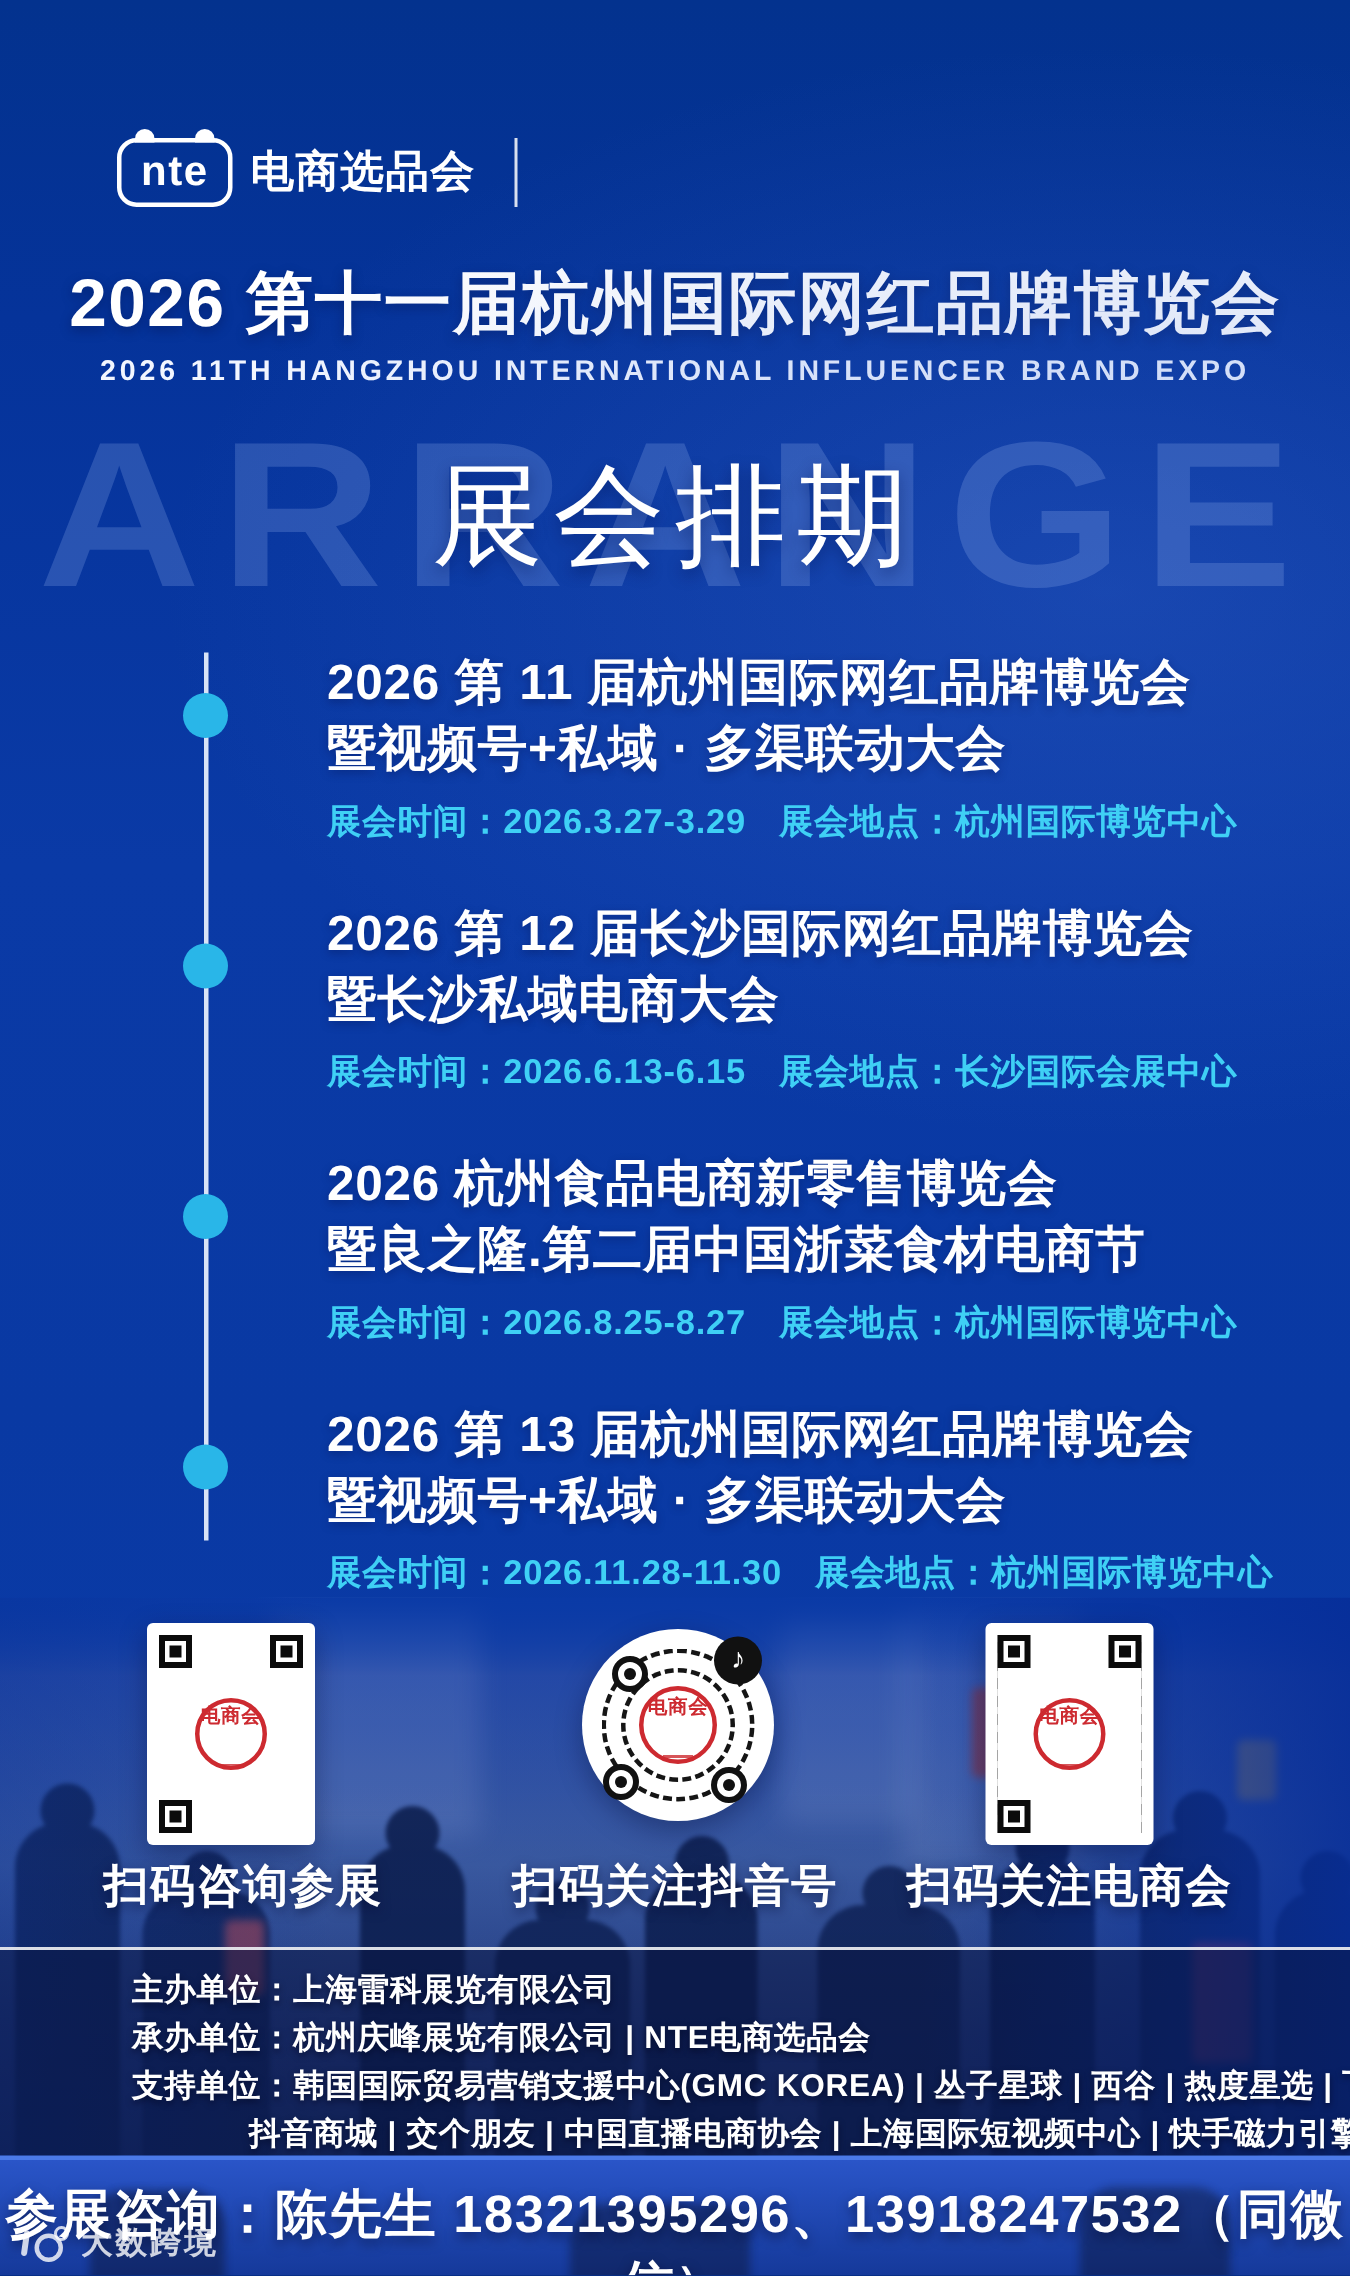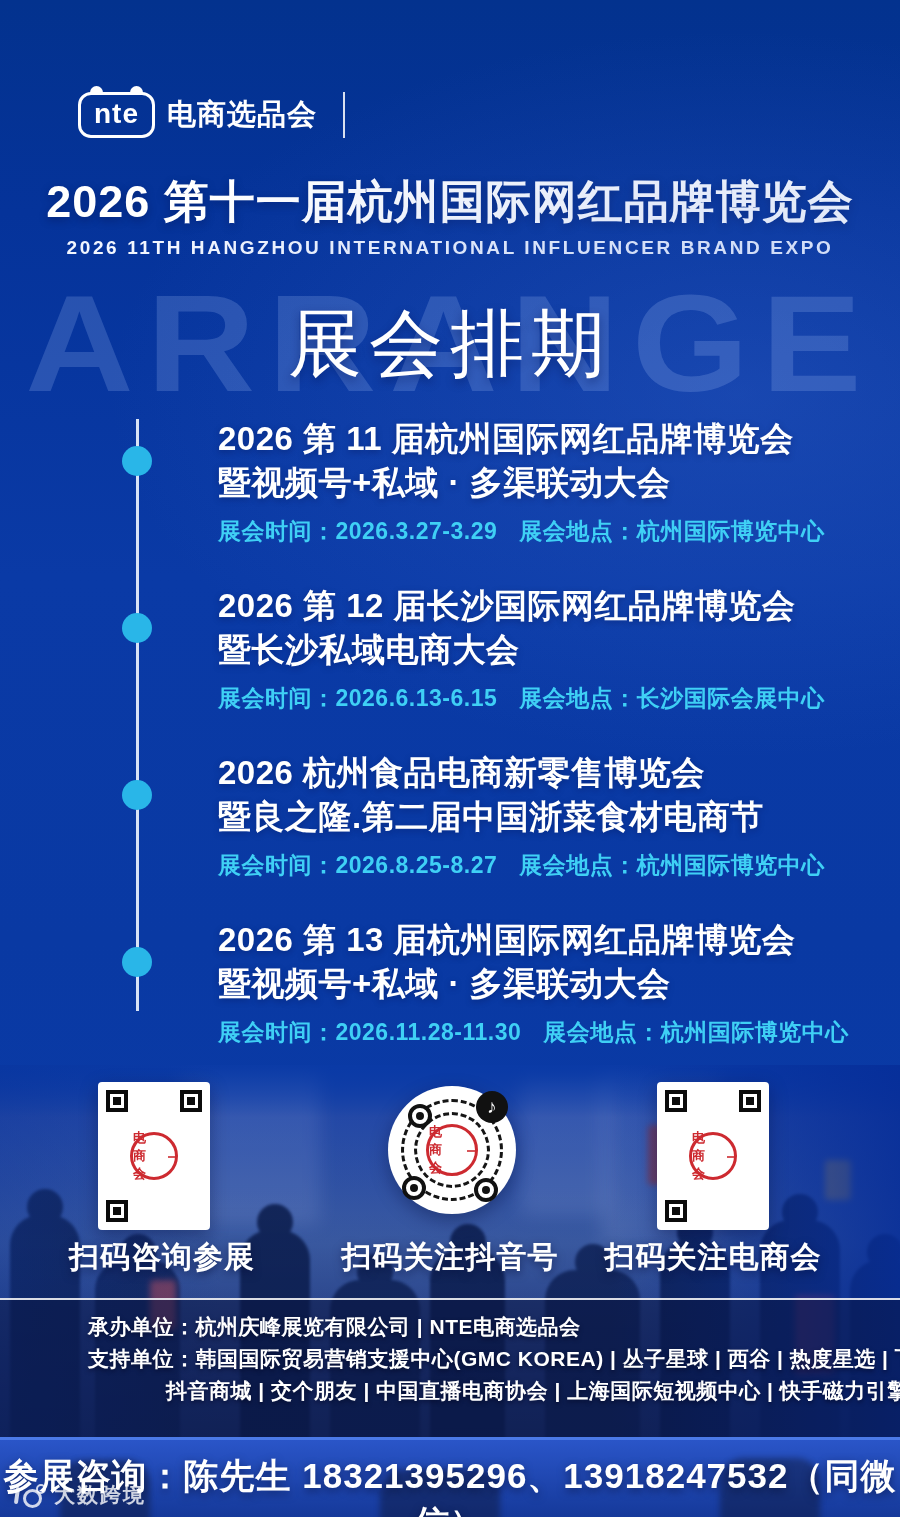--- a/index.html
+++ b/index.html
@@ -28,21 +28,21 @@
     line-height:60px;text-shadow:0 3px 8px rgba(0,15,70,.4);}
   .title-en{margin-top:5px;text-align:center;font-size:19px;font-weight:700;letter-spacing:2.6px;color:#f2f6ff;}
   
   .hero{position:relative;height:140px;margin-top:14px;}
   .arrange{position:absolute;left:-22px;right:-22px;top:-16px;text-align:center;white-space:nowrap;
     font-size:150px;font-weight:800;letter-spacing:13px;color:rgba(163,190,245,.22);
     transform:scaleY(.92);overflow:hidden;}
   .heading{position:absolute;left:0;right:0;top:22px;text-align:center;font-size:74px;font-weight:400;
     letter-spacing:7px;text-shadow:0 4px 10px rgba(0,18,80,.45);}
   
-  .events{position:relative;margin-top:4px;padding-left:218px;}
+  .events{position:relative;margin-top:20px;padding-left:218px;}
   .tline{position:absolute;left:136px;top:2px;height:592px;width:3px;background:rgba(240,246,255,.9);}
   .event{position:relative;margin-bottom:37px;}
   .dot{position:absolute;left:-96px;top:29px;width:30px;height:30px;border-radius:50%;background:#29b6e8;}
   .etitle{font-size:33px;font-weight:800;line-height:44px;letter-spacing:.5px;
     text-shadow:0 2px 6px rgba(0,15,70,.35);}
   .edetail{display:flex;margin-top:11px;font-size:23px;font-weight:700;color:#3fd0f5;letter-spacing:.5px;}
   .edetail .dtime{min-width:272px;margin-right:22px;white-space:nowrap;}
   .edetail .dvenue{white-space:nowrap;}
   
   .photo-zone{position:absolute;left:0;top:1065px;width:900px;height:372px;overflow:hidden;
@@ -61,21 +61,21 @@
     box-sizing:border-box;box-shadow:0 6px 18px rgba(0,10,50,.35);z-index:3;}
   .qr-pattern{position:relative;width:100%;height:100%;background-color:#fff;
     background-image:repeating-linear-gradient(0deg,#0b0b0b 0 7px,#fff 7px 12px),
                      repeating-linear-gradient(90deg,#0b0b0b 0 7px,#fff 7px 13px);
     background-blend-mode:screen;}
   .finder{position:absolute;width:22px;height:22px;border:4px solid #0b0b0b;background:#fff;box-sizing:border-box;}
   .finder::after{content:"";position:absolute;inset:3px;background:#0b0b0b;}
   .f-tl{left:0;top:0;} .f-tr{right:0;top:0;} .f-bl{left:0;bottom:0;}
   .qbadge{position:absolute;left:50%;top:50%;transform:translate(-50%,-50%);width:48px;height:48px;
     background:#fff;border:3px solid #cd2a30;border-radius:50%;box-sizing:border-box;z-index:4;
-    display:flex;flex-direction:row;align-items:center;justify-content:center;gap:21px;}
+    display:flex;flex-direction:column;align-items:center;justify-content:center;gap:21px;}
   .qbadge .btxt{color:#cd2a30;font-weight:800;font-size:13px;letter-spacing:.5px;}
   .qbadge .bline{width:20px;height:2px;background:#cd2a30;margin-top:2px;opacity:.8;}
   .qr-round{position:absolute;left:388px;top:21px;width:128px;height:128px;background:#fff;border-radius:50%;
     box-shadow:0 6px 18px rgba(0,10,50,.35);z-index:3;}
   .ring{position:absolute;border:3px dashed #151515;border-radius:50%;}
   .r1{inset:13px;} .r2{inset:26px;} .r3{inset:39px;}
   .eye{position:absolute;width:16px;height:16px;border:4px solid #111;border-radius:50%;background:#fff;box-sizing:content-box;}
   .eye::after{content:"";position:absolute;inset:4px;border-radius:50%;background:#111;}
   .e-tl{left:20px;top:18px;} .e-bl{left:14px;top:90px;} .e-br{left:86px;top:92px;}
   .note{position:absolute;right:8px;top:5px;width:32px;height:32px;background:#111;border-radius:50%;
@@ -230,20 +230,23 @@
         </span>
       </div>
     </div>
 
     <div class="qr-label ql-1">扫码咨询参展</div>
     <div class="qr-label ql-2">扫码关注抖音号</div>
     <div class="qr-label ql-3">扫码关注电商会</div>
 
     <div class="info-overlay">
       <div class="iline">
+        <span class="ilabel">主办单位：</span><span>上海雷科展览有限公司</span>
+      </div>
+      <div class="iline">
         <span class="ilabel">承办单位：</span><span>杭州庆峰展览有限公司 | NTE电商选品会</span>
       </div>
       <div class="iline">
         <span class="ilabel">支持单位：</span><span>韩国国际贸易营销支援中心(GMC KOREA) | 丛子星球 | 西谷 | 热度星选 | 飞瓜 | 蝉选 | 遥望 | 福荣极物</span>
       </div>
       <div class="iline indent">
         <span>抖音商城 | 交个朋友 | 中国直播电商协会 | 上海国际短视频中心 | 快手磁力引擎上海分公司</span>
       </div>
     </div>
   </div>

